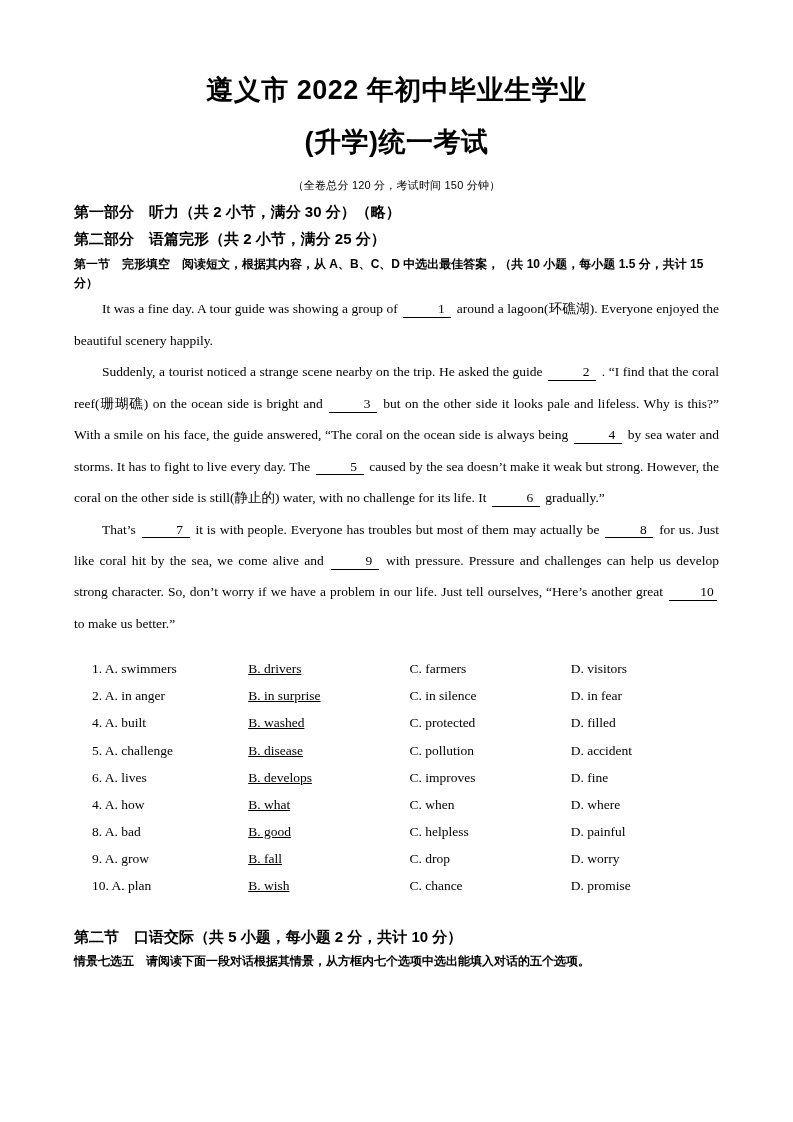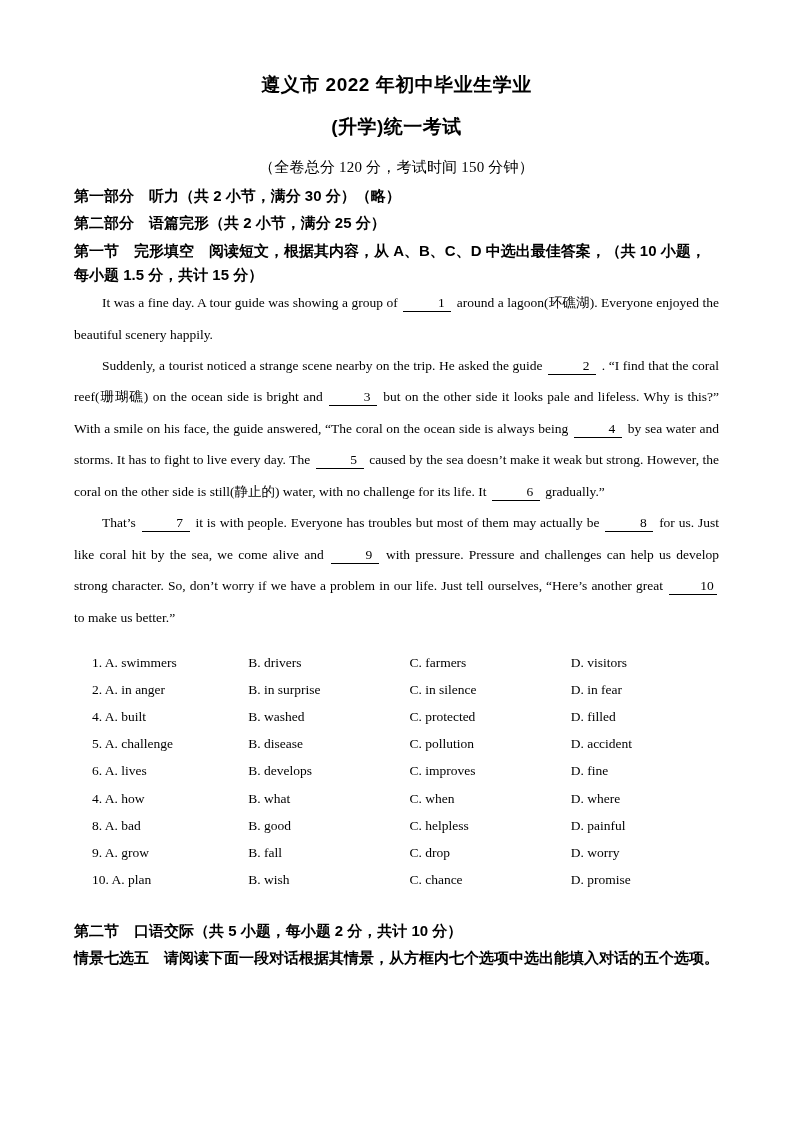--- a/index.html
+++ b/index.html
@@ -19,45 +19,45 @@
     width: 793px;
     height: 1122px;
     box-sizing: border-box;
     padding: 52px 74px 30px 74px;
     position: relative;
   }
   .title-line {
     text-align: center;
     font-family: "Liberation Sans", sans-serif;
     font-weight: bold;
-    font-size: 19px;
+    font-size: 27px;
     letter-spacing: 0.5px;
     margin: 0;
   }
   .title-1 { margin-top: 20px; }
   .title-2 { margin-top: 16px; }
   .subtitle {
     text-align: center;
-    font-family: Liberation Serif, serif;
-    font-size: 15px;
+    font-family: Liberation Sans, sans-serif;
+    font-size: 11px;
     margin-top: 18px;
     letter-spacing: 0.2px;
   }
   .sec-head {
     font-family: "Liberation Sans", sans-serif;
     font-weight: bold;
     font-size: 15px;
     margin-top: 7px;
     line-height: 1.55;
   }
   .sec-head.tight { margin-top: 4px; }
   .sec-head-multi {
     font-family: "Liberation Sans", sans-serif;
     font-weight: bold;
-    font-size: 15px;
+    font-size: 12px;
     margin-top: 4px;
     line-height: 1.62;
   }
   .para {
     font-size: 13.5px;
     line-height: 2.33;
     text-align: justify;
     margin: 0;
     text-indent: 28px;
   }
@@ -77,21 +77,21 @@
     width: 100%;
     border-collapse: collapse;
   }
   .opt-table td {
     font-size: 13.5px;
     padding: 5.6px 0;
     vertical-align: top;
     font-family: "Liberation Serif", serif;
   }
   .opt-col-a { width: 27%; padding-left: 18px !important; margin-top: 12px; }
-  .opt-col-b { width: 25%; }
+  .opt-col-b { width: 25%; text-decoration: underline; }
   .opt-col-c { width: 25%; }
   .opt-col-d { width: 23%; }
   .spacer-block { height: 18px; }
 </style>
 </head>
 <body>
 
 <div class="page">
 
   <h1 class="title-line title-1">遵义市 2022 年初中毕业生学业</h1>

